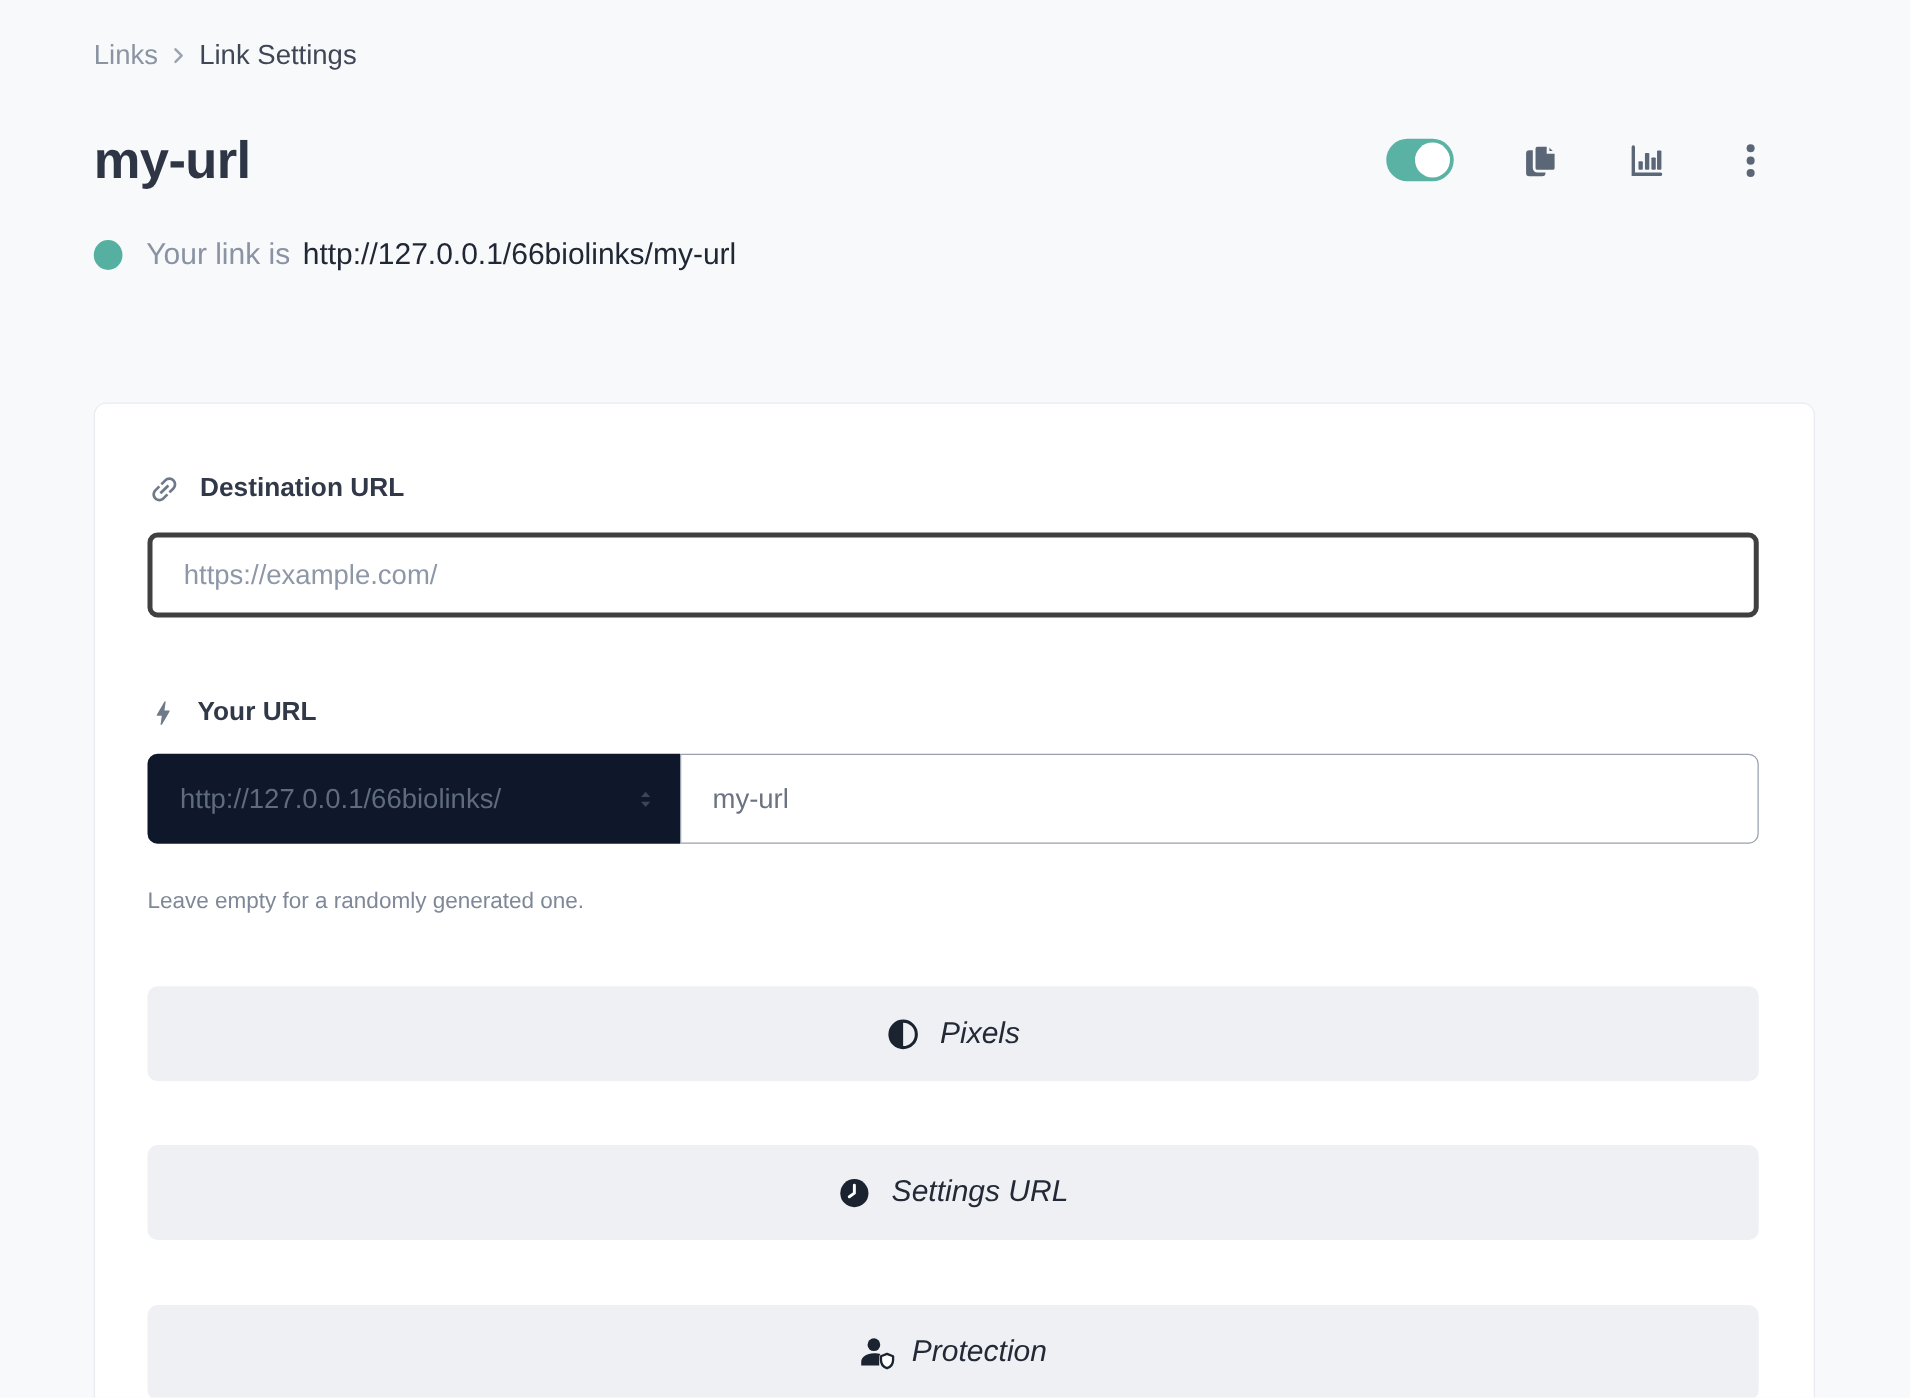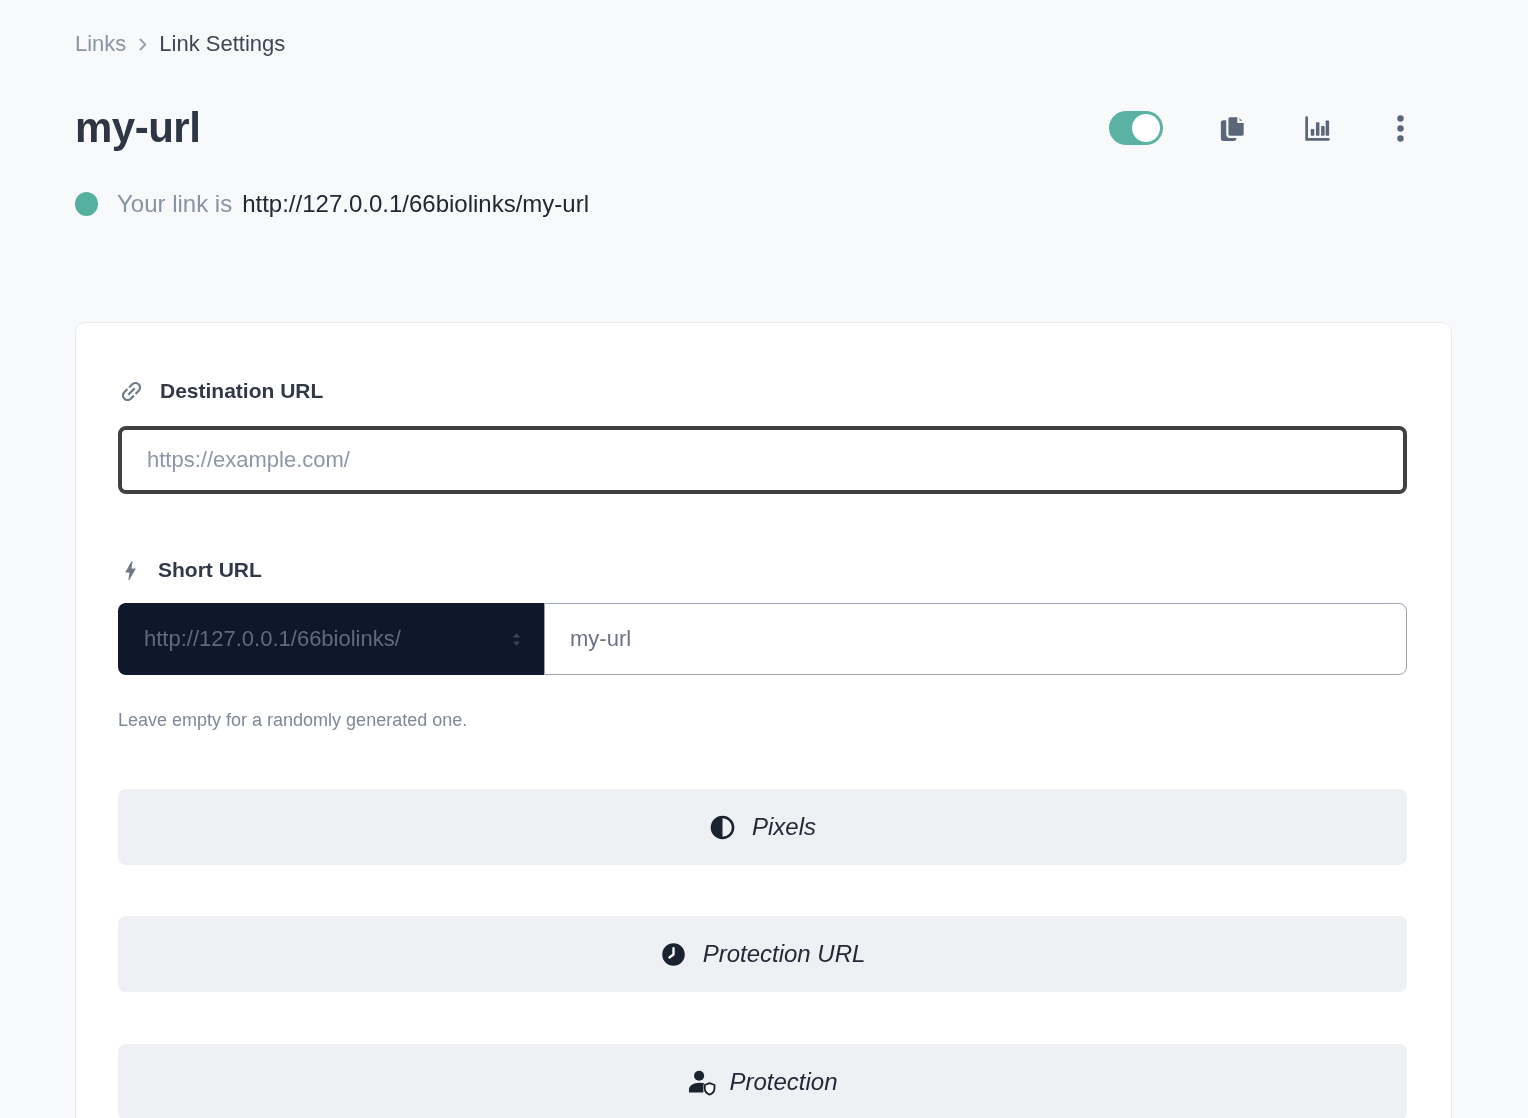--- a/index.html
+++ b/index.html
@@ -190,21 +190,21 @@
       <span>Destination URL</span>
     </div>
     <input class="text-input" type="text" placeholder="https://example.com/" style="">
 
     <div class="field-label short-label">
       <span class="label-icon">
         <svg width="25" height="25" viewBox="0 0 24 24">
           <path fill="currentColor" d="M11 21h-1l1-7H7.5c-.88 0-.33-.75-.31-.78C8.48 10.94 10.42 7.54 13.01 3h1l-1 7h3.51c.4 0 .62.19.4.66C12.97 17.55 11 21 11 21z"></path>
         </svg>
       </span>
-      <span>Short URL</span>
+      <span>Your URL</span>
     </div>
 
     <div class="input-group">
       <div class="domain-select">
         <span>http://127.0.0.1/66biolinks/</span>
         <span class="sort-caret">
           <svg width="19" height="19" viewBox="0 0 24 24">
             <path d="M12 4.2l4.6 5.3H7.4z" fill="currentColor"></path>
             <path d="M12 19.8l-4.6-5.3h9.2z" fill="currentColor"></path>
           </svg>
@@ -224,21 +224,21 @@
       <span>Pixels</span>
     </button>
 
     <button class="section-btn btn-temporary">
       <span class="section-icon">
         <svg width="27" height="27" viewBox="0 0 24 24">
           <circle cx="12" cy="12" r="10" fill="currentColor"></circle>
           <path d="M12 6.4V12l-3.6 2.6" stroke="#ffffff" stroke-width="2.1" fill="none" stroke-linecap="round" stroke-linejoin="round"></path>
         </svg>
       </span>
-      <span>Protection URL</span>
+      <span>Settings URL</span>
     </button>
 
     <button class="section-btn btn-protection">
       <span class="section-icon">
         <svg width="30" height="28" viewBox="0 0 26 24">
           <circle cx="10.5" cy="6.6" r="4.4" fill="currentColor"></circle>
           <path d="M10.5 12.6c-4.9 0-8.8 2.6-8.8 5.9V21h12.5v-5.5c0-1 .3-1.9.9-2.4a13 13 0 0 0-4.6-.5z" fill="currentColor"></path>
           <path d="M19.6 13l4.2 1.6v2.6c0 2.6-1.7 4.9-4.2 5.7-2.5-.8-4.2-3.1-4.2-5.7v-2.6z" fill="#ffffff" stroke="currentColor" stroke-width="1.6" stroke-linejoin="round"></path>
         </svg>
       </span>

